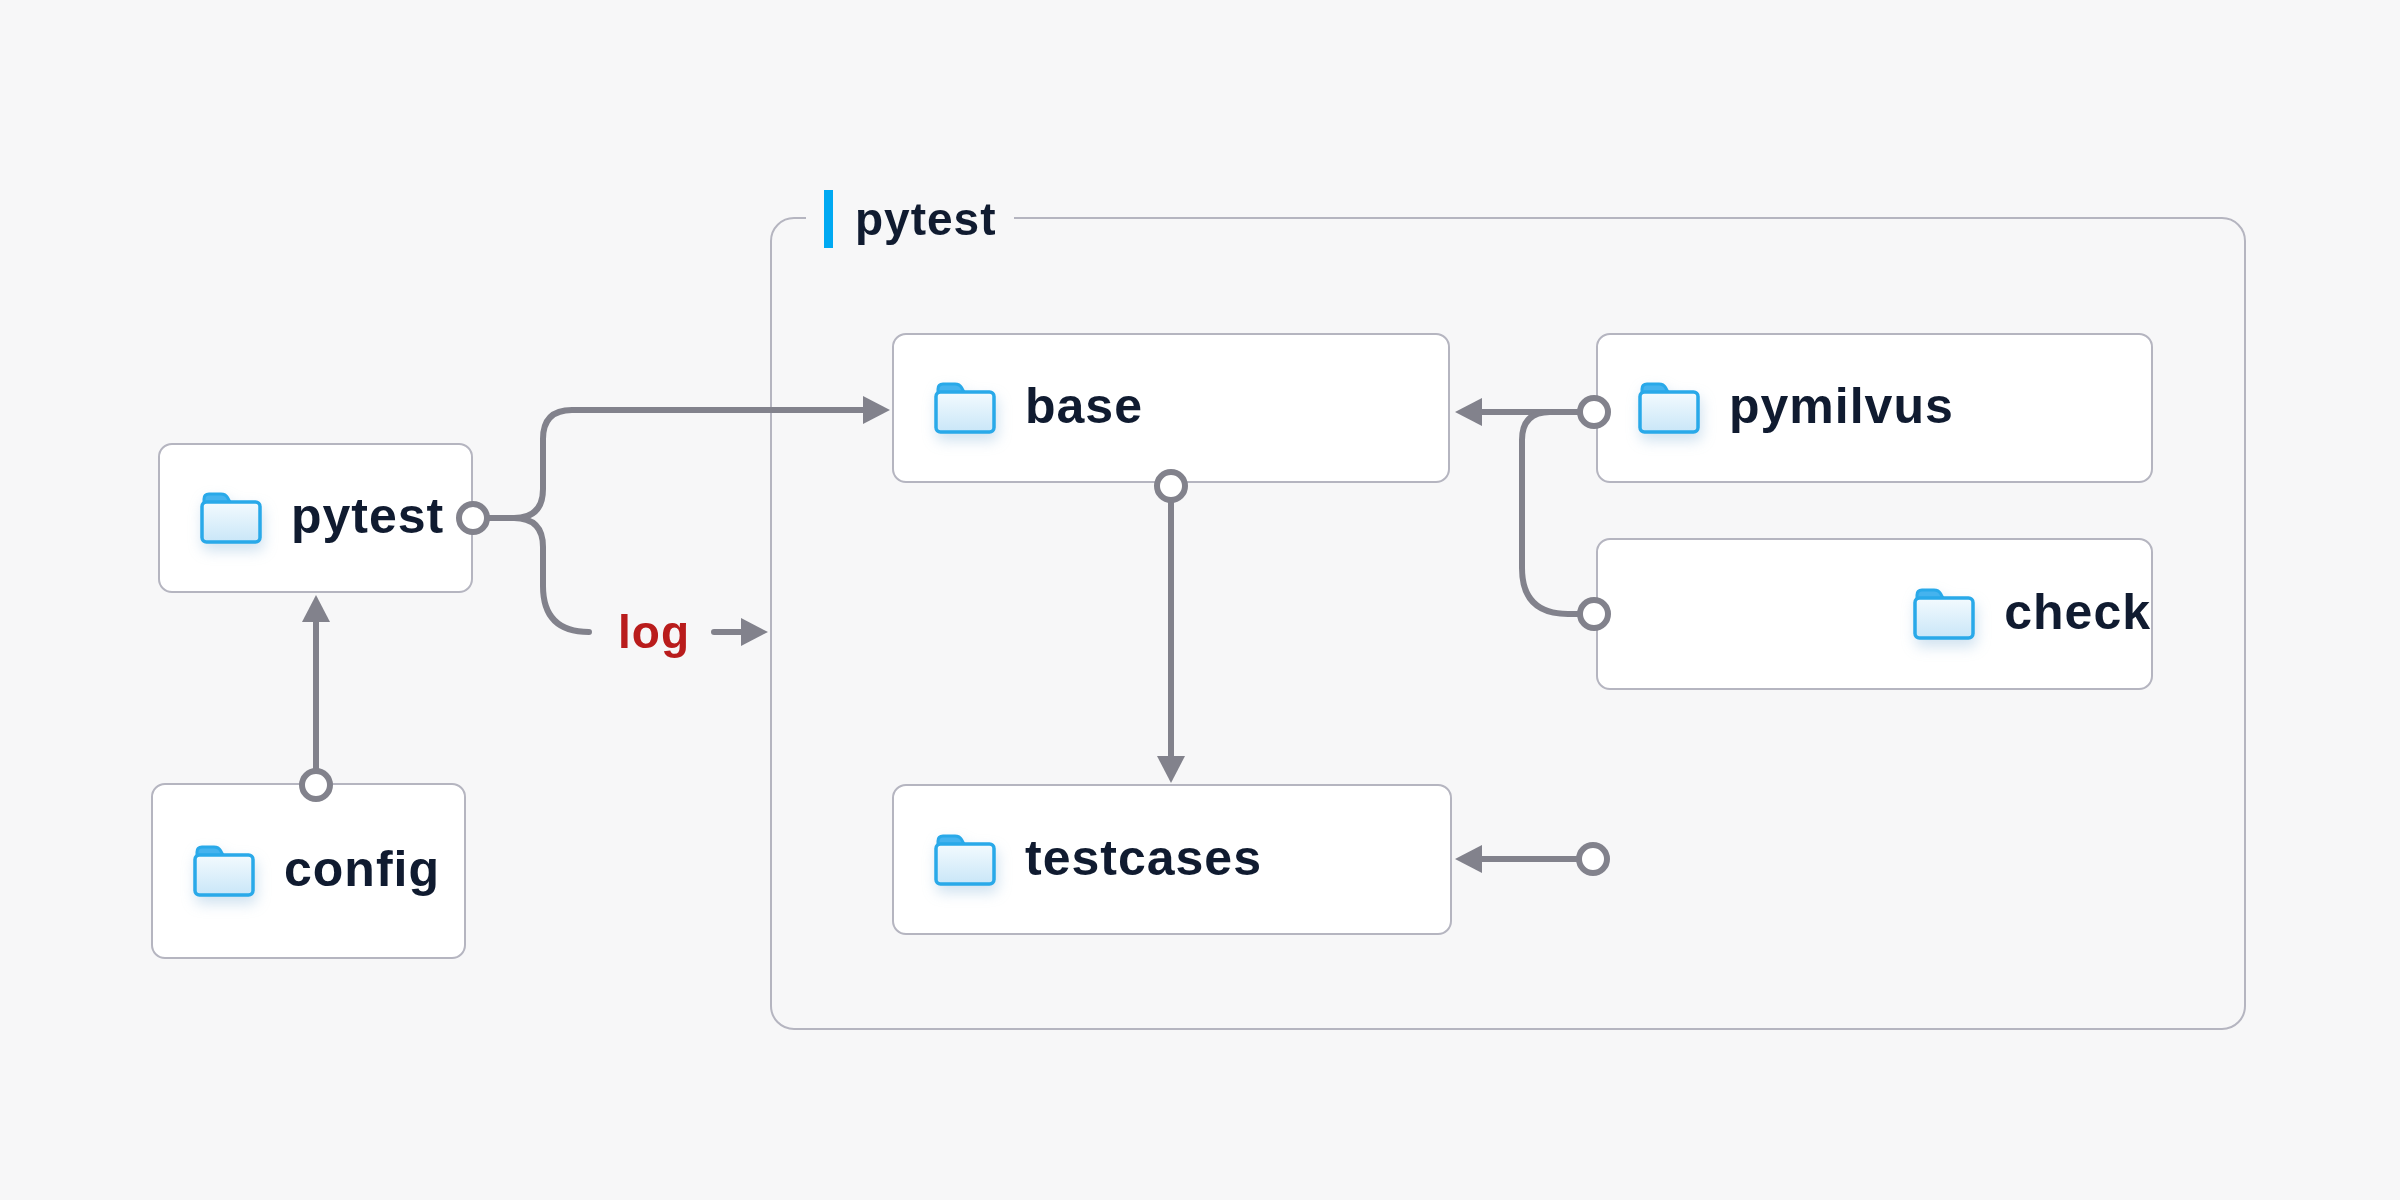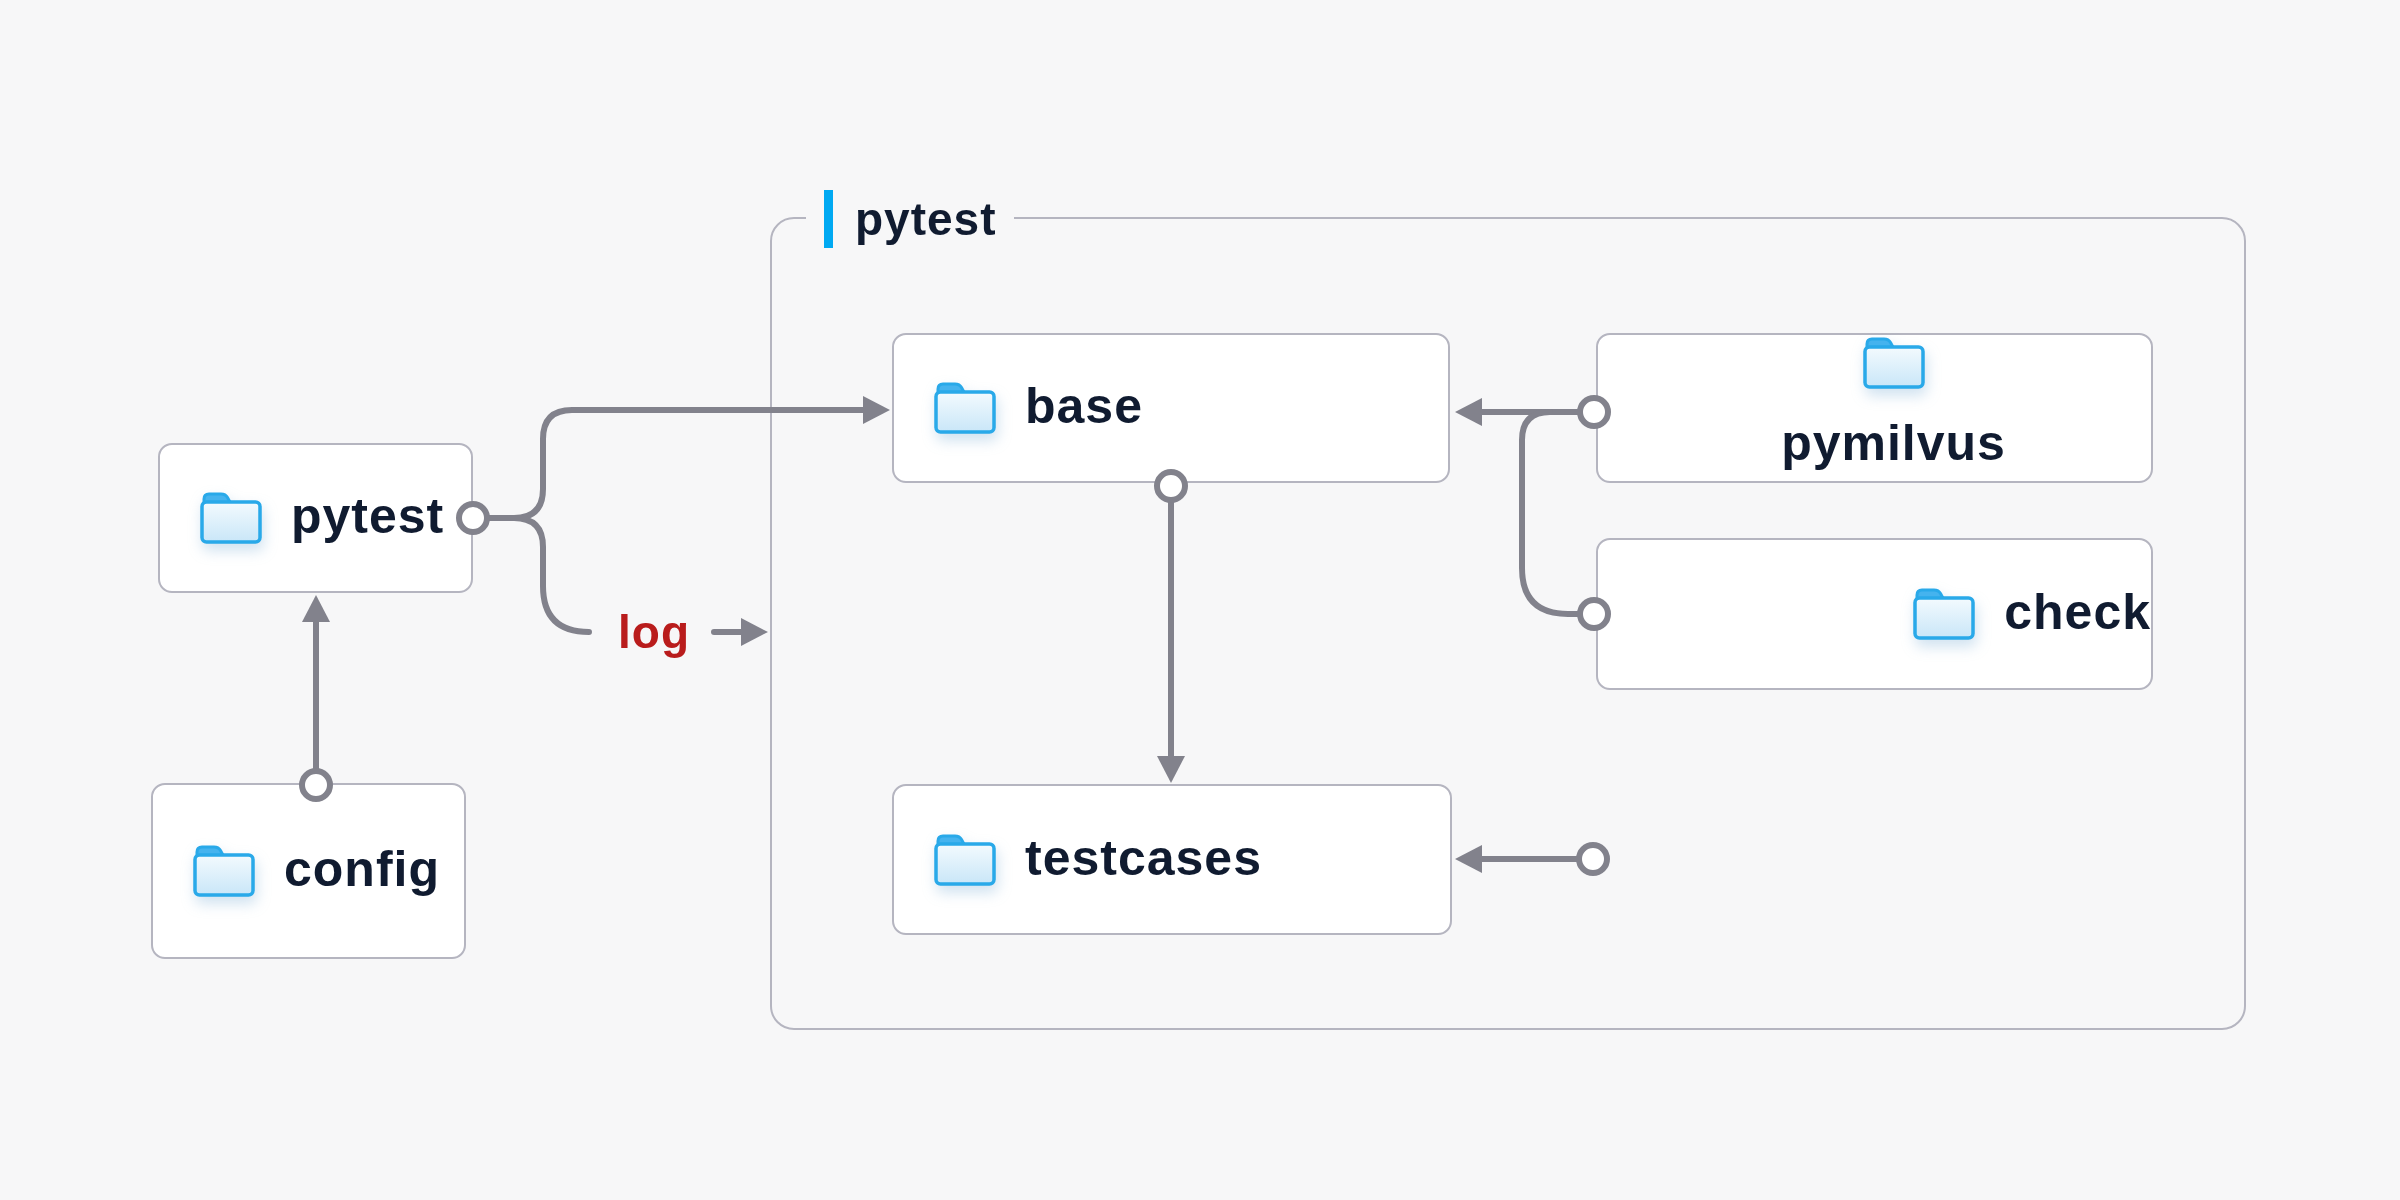--- a/index.html
+++ b/index.html
@@ -35,21 +35,21 @@
   }
   .node-label{
     font-size:50px;font-weight:700;color:#101b30;letter-spacing:1px;line-height:1;
     padding-bottom:4px;
   }
   .folder{filter:drop-shadow(2px 7px 7px rgba(100,160,205,0.30));flex:0 0 auto;}
 
   #n-utils    {left:158px; top:443px; width:315px; height:150px;}
   #n-config   {left:151px; top:783px; width:315px; height:176px;}
   #n-base     {left:892px; top:333px; width:558px; height:150px;}
-  #n-pymilvus {left:1596px;top:333px; width:557px; height:150px;flex-direction:column;}
+  #n-pymilvus {left:1596px;top:333px; width:557px; height:150px;}
   #n-check    {left:1596px;top:538px; width:557px; height:152px;justify-content:flex-end;}
   #n-testcases{left:892px; top:784px; width:560px; height:151px;}
   #n-common   {left:1595px;top:783px; width:558px; height:150px;}
 
   
   .wires{position:absolute;left:0;top:0;width:2400px;height:1200px;pointer-events:none;}
   .wire{stroke:#82828c;stroke-width:6;fill:none;stroke-linecap:round;stroke-linejoin:round;}
   .dot{fill:#ffffff;stroke:#82828c;stroke-width:6;}
   .head{fill:#82828c;stroke:none;}
 

